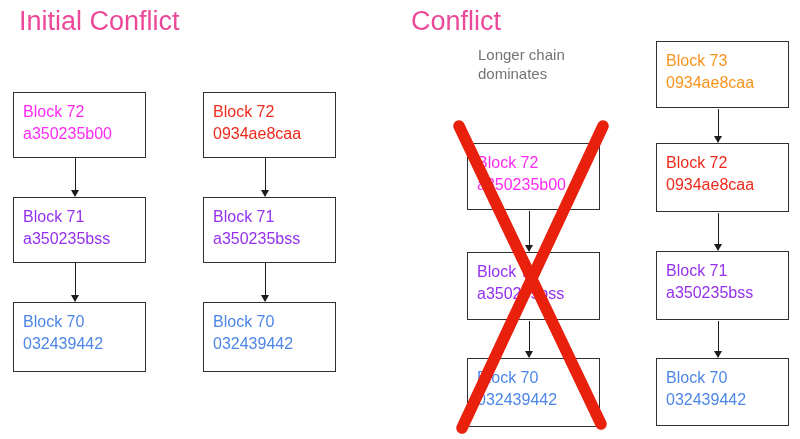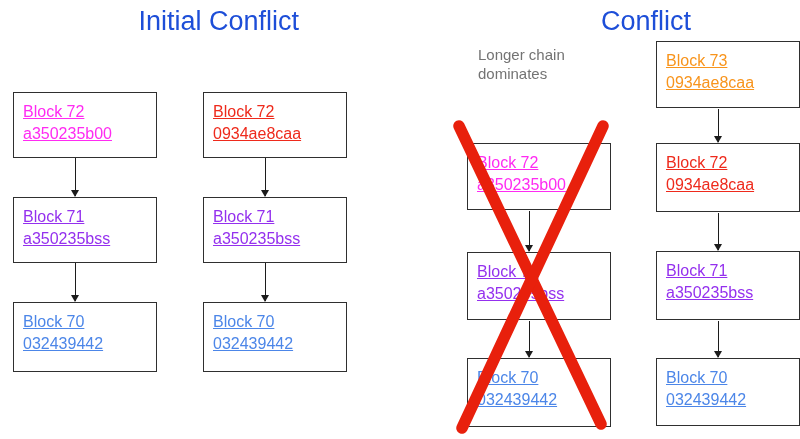--- a/index.html
+++ b/index.html
@@ -6,42 +6,41 @@
   #canvas{
     position:relative;
     width:800px;height:439px;
     background:#ffffff;
     font-family:"Liberation Sans", sans-serif;
     overflow:hidden;
   }
   .section-title{
     position:absolute;
     font-size:27px;
-    color:#1d4ed8;
-    text-align:right;
+    color:#ec4899;
+    text-align:left;
     white-space:nowrap;
   }
   .subtitle{
     position:absolute;
     font-size:15px;
     line-height:18.5px;
     color:#737373;
     width:112px;
   }
   .block{
     position:absolute;
     width:122px;
     background:#ffffff;
     border:1.5px solid #2f2f2f;
     box-sizing:content-box;
-    padding:8px 11px 0 9px;
+    padding:8px 0 0 9px;
     font-size:16px;
     line-height:22px;
     overflow:visible;
-    text-decoration:underline;
   }
   .arrow{
     position:absolute;
     width:0;
     border-left:1.5px solid #1c1c1c;
   }
   .arrow::after{
     content:"";
     position:absolute;
     bottom:-1px;

